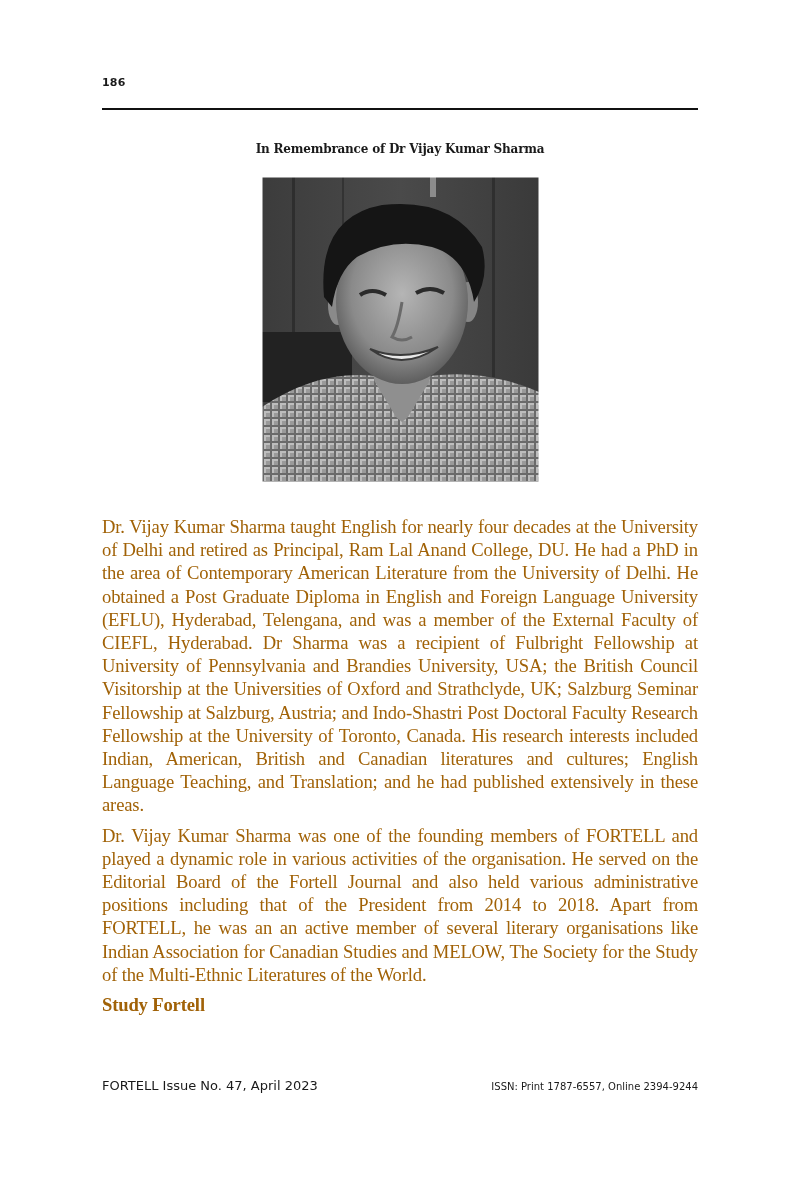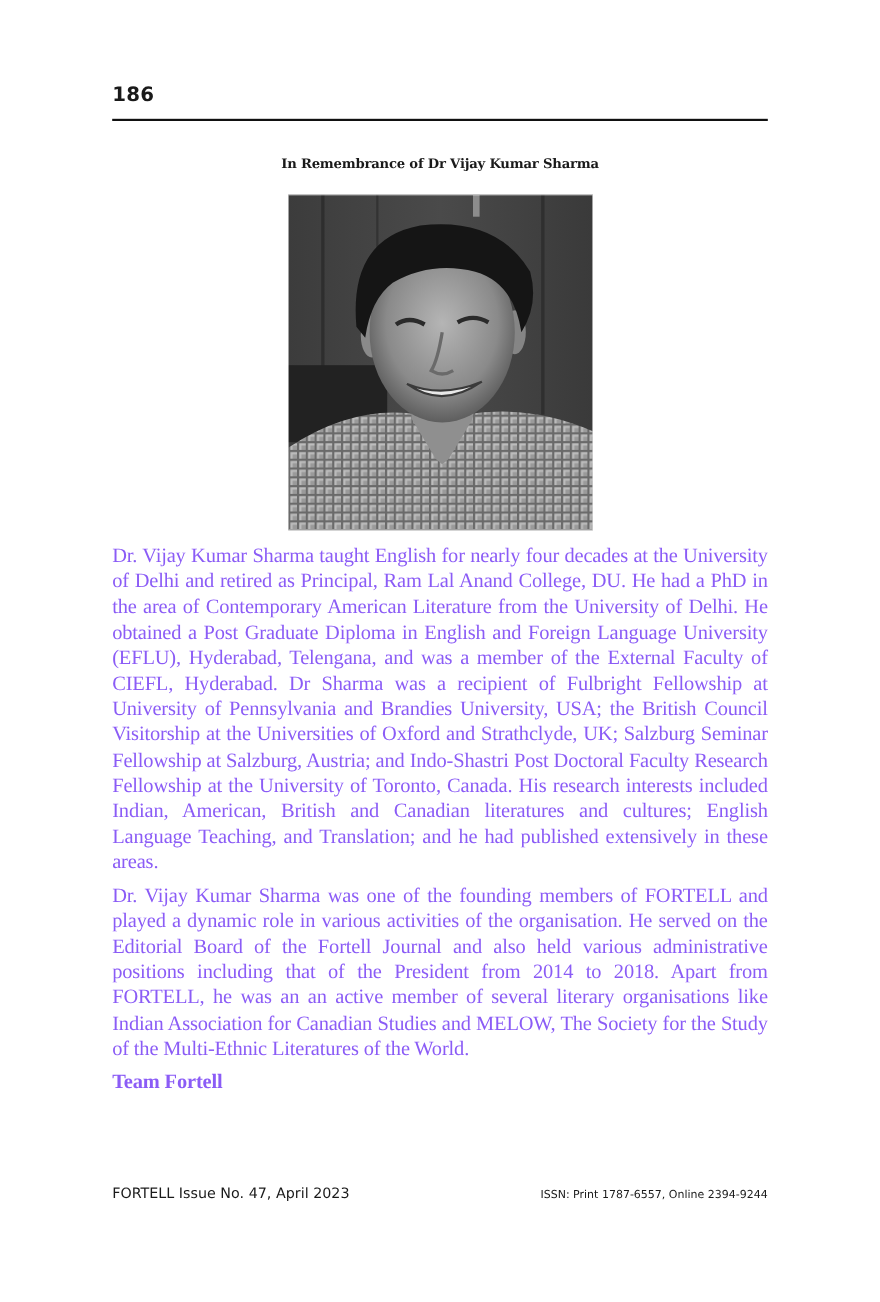--- a/index.html
+++ b/index.html
@@ -13,21 +13,21 @@
       position: relative;
       overflow: hidden;
       color: #1a1a1a;
     }
     .page-number {
       position: absolute;
       left: 102px;
       top: 76px;
       font-family: "DejaVu Sans", sans-serif;
       font-weight: bold;
-      font-size: 18px;
+      font-size: 11px;
       letter-spacing: 0.2px;
     }
     .header-rule {
       position: absolute;
       left: 102px;
       top: 108px;
       width: 596px;
       height: 2px;
       background: #111111;
     }
@@ -48,28 +48,28 @@
       top: 177px;
       width: 277px;
       height: 305px;
       overflow: hidden;
       background: #3a3a3a;
     }
     .photo svg { display: block; }
     .body-text {
       position: absolute;
       left: 102px;
-      top: 494px;
+      top: 515px;
       width: 596px;
       font-family: "Liberation Serif", serif;
       font-size: 18.6px;
       line-height: 23.2px;
       text-align: justify;
       letter-spacing: -0.15px;
-      color: #8b5cf6;
+      color: #a16207;
     }
     .body-text p {
       margin: 0 0 7px 0;
     }
     .signature {
       font-weight: bold;
       margin-top: 2px;
     }
     .footer-left {
       position: absolute;
@@ -145,19 +145,19 @@
 
     <path d="M110 200 L140 250 L120 265 L95 215 Z" fill="url(#check)"></path>
     <path d="M170 200 L140 250 L160 265 L185 215 Z" fill="url(#check)"></path>
     <rect x="0" y="0" width="277" height="305" fill="none" stroke="#ffffff" stroke-width="1"></rect>
   </svg>
 </div>
 
 <div class="body-text">
   <p>Dr. Vijay Kumar Sharma taught English for nearly four decades at the University of Delhi and retired as Principal, Ram Lal Anand College, DU. He had a PhD in the area of Contemporary American Literature from the University of Delhi. He obtained a Post Graduate Diploma in English and Foreign Language University (EFLU), Hyderabad, Telengana, and was a member of the External Faculty of CIEFL, Hyderabad. Dr Sharma was a recipient of Fulbright Fellowship at University of Pennsylvania and Brandies University, USA; the British Council Visitorship at the Universities of Oxford and Strathclyde, UK; Salzburg Seminar Fellowship at Salzburg, Austria; and Indo-Shastri Post Doctoral Faculty Research Fellowship at the University of Toronto, Canada. His research interests included Indian, American, British and Canadian literatures and cultures; English Language Teaching, and Translation; and he had published extensively in these areas.</p>
   <p>Dr. Vijay Kumar Sharma was one of the founding members of FORTELL and played a dynamic role in various activities of the organisation. He served on the Editorial Board of the Fortell Journal and also held various administrative positions including that of the President from 2014 to 2018. Apart from FORTELL, he was an an active member of several literary organisations like Indian Association for Canadian Studies and MELOW, The Society for the Study of the Multi-Ethnic Literatures of the World.</p>
-  <p class="signature">Team Fortell</p>
+  <p class="signature">Study Fortell</p>
 </div>
 
 <div class="footer-left">
   <span class="brand">FORTELL</span><span> Issue No. 47, April 2023</span>
 </div>
 <div class="footer-right">ISSN: Print 1787-6557, Online 2394-9244</div>
 
 </body></html>

